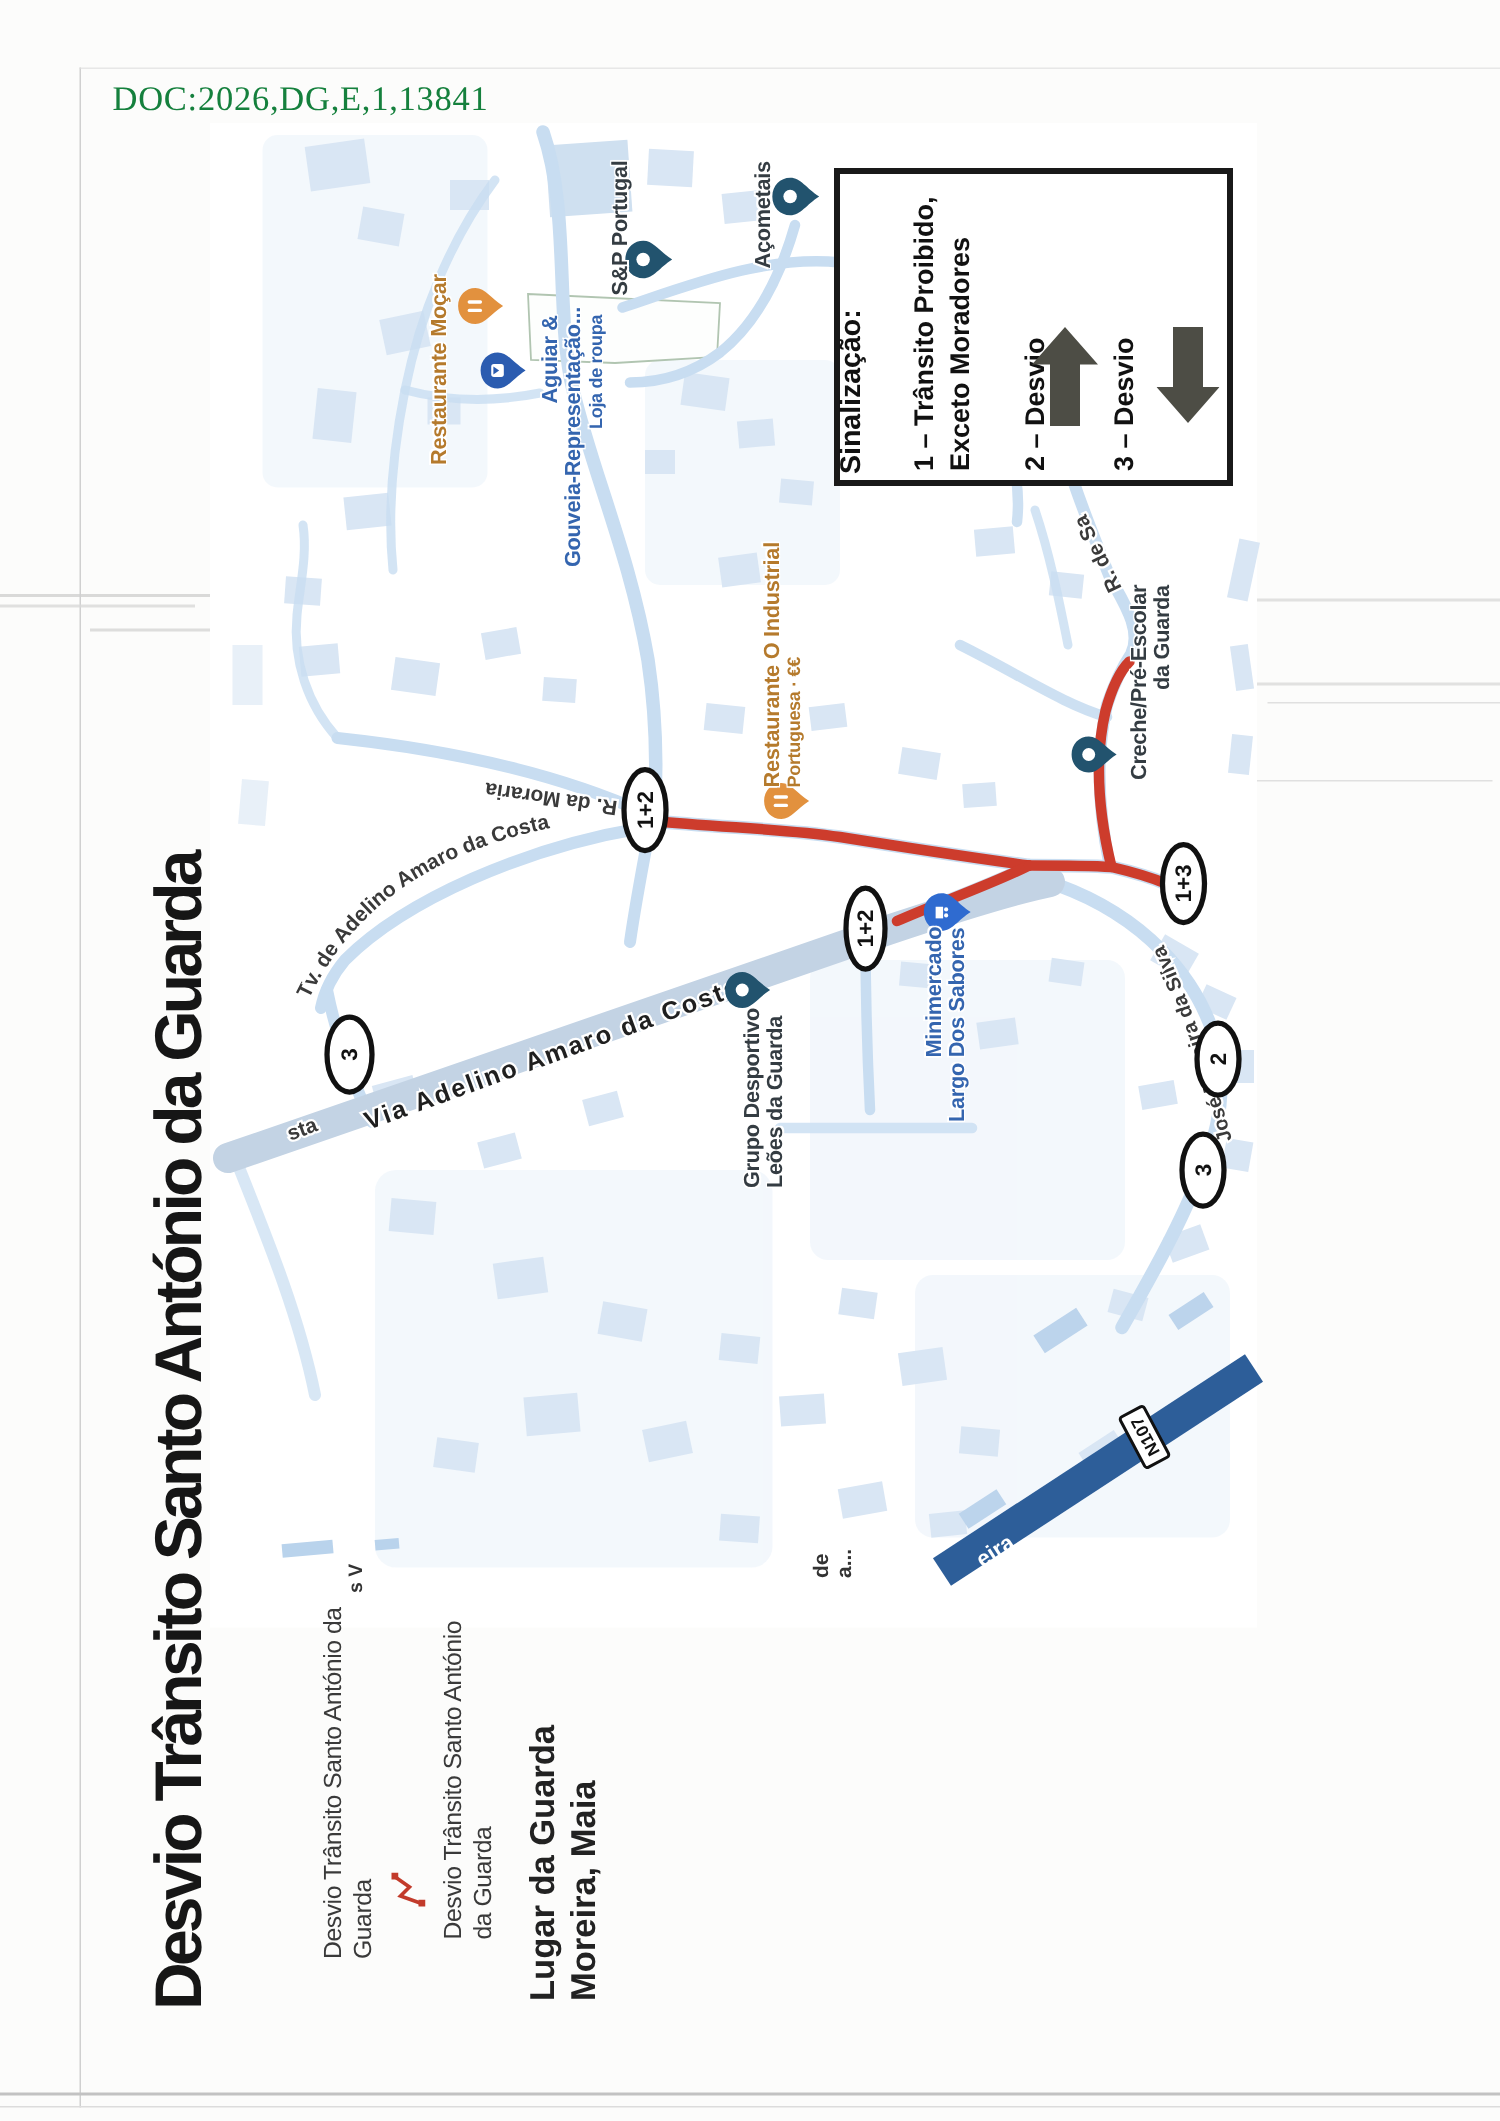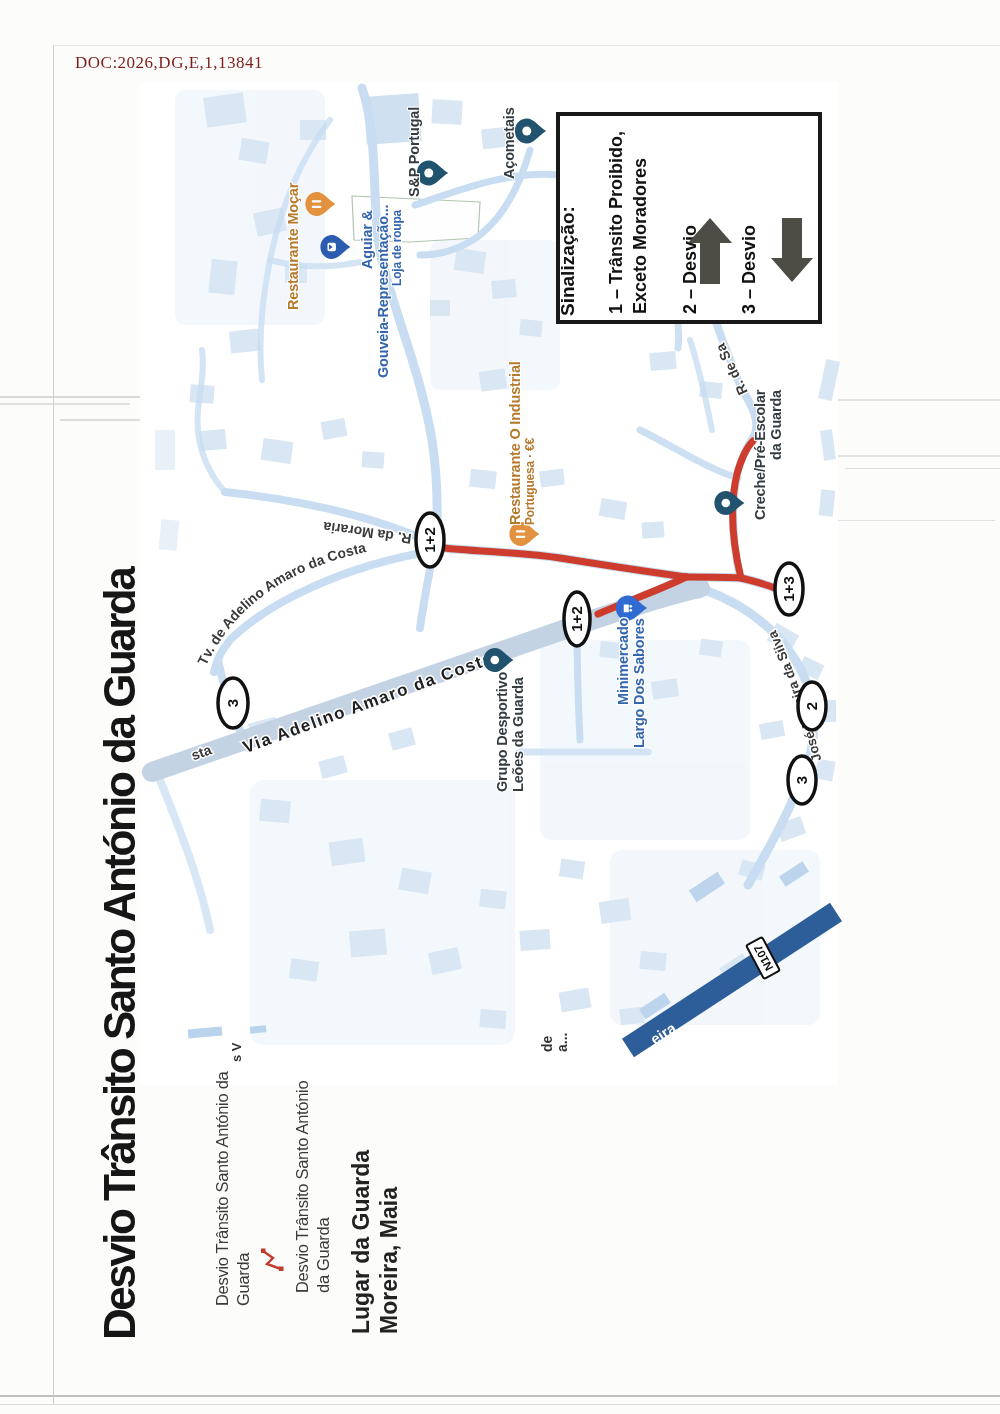--- a/index.html
+++ b/index.html
@@ -1,19 +1,19 @@
 <!DOCTYPE html>
 <html><head>
 <meta charset="utf-8">
 <style>
   html,body{margin:0;padding:0;background:#fff;}
   .page{position:relative;width:1000px;height:1414px;background:#fcfcfb;overflow:hidden;
         font-family:"Liberation Sans",sans-serif;}
   .doc-ref{position:absolute;left:75px;top:53px;font-family:"Liberation Serif",serif;
-           font-size:17px;letter-spacing:.5px;color:#7f1d1d;}
+           font-size:23px;letter-spacing:.5px;color:#15803d;}
   
   .vtext{position:absolute;writing-mode:vertical-rl;transform:rotate(180deg);
          white-space:nowrap;line-height:1.08;}
   .vtext div{white-space:nowrap;}
   .halo{text-shadow:-1px -1px 0 #fff,1px -1px 0 #fff,-1px 1px 0 #fff,1px 1px 0 #fff,0 0 2px #fff;}
   .big-title{left:96px;top:560px;height:780px;font-size:44px;font-weight:bold;
              letter-spacing:-2.5px;color:#161616;}
   .poi{font-size:14.5px;font-weight:bold;letter-spacing:-.2px;}
   .poi .sub{font-size:12px;font-weight:bold;}
   .poi-orange{color:#b57a2c;}

